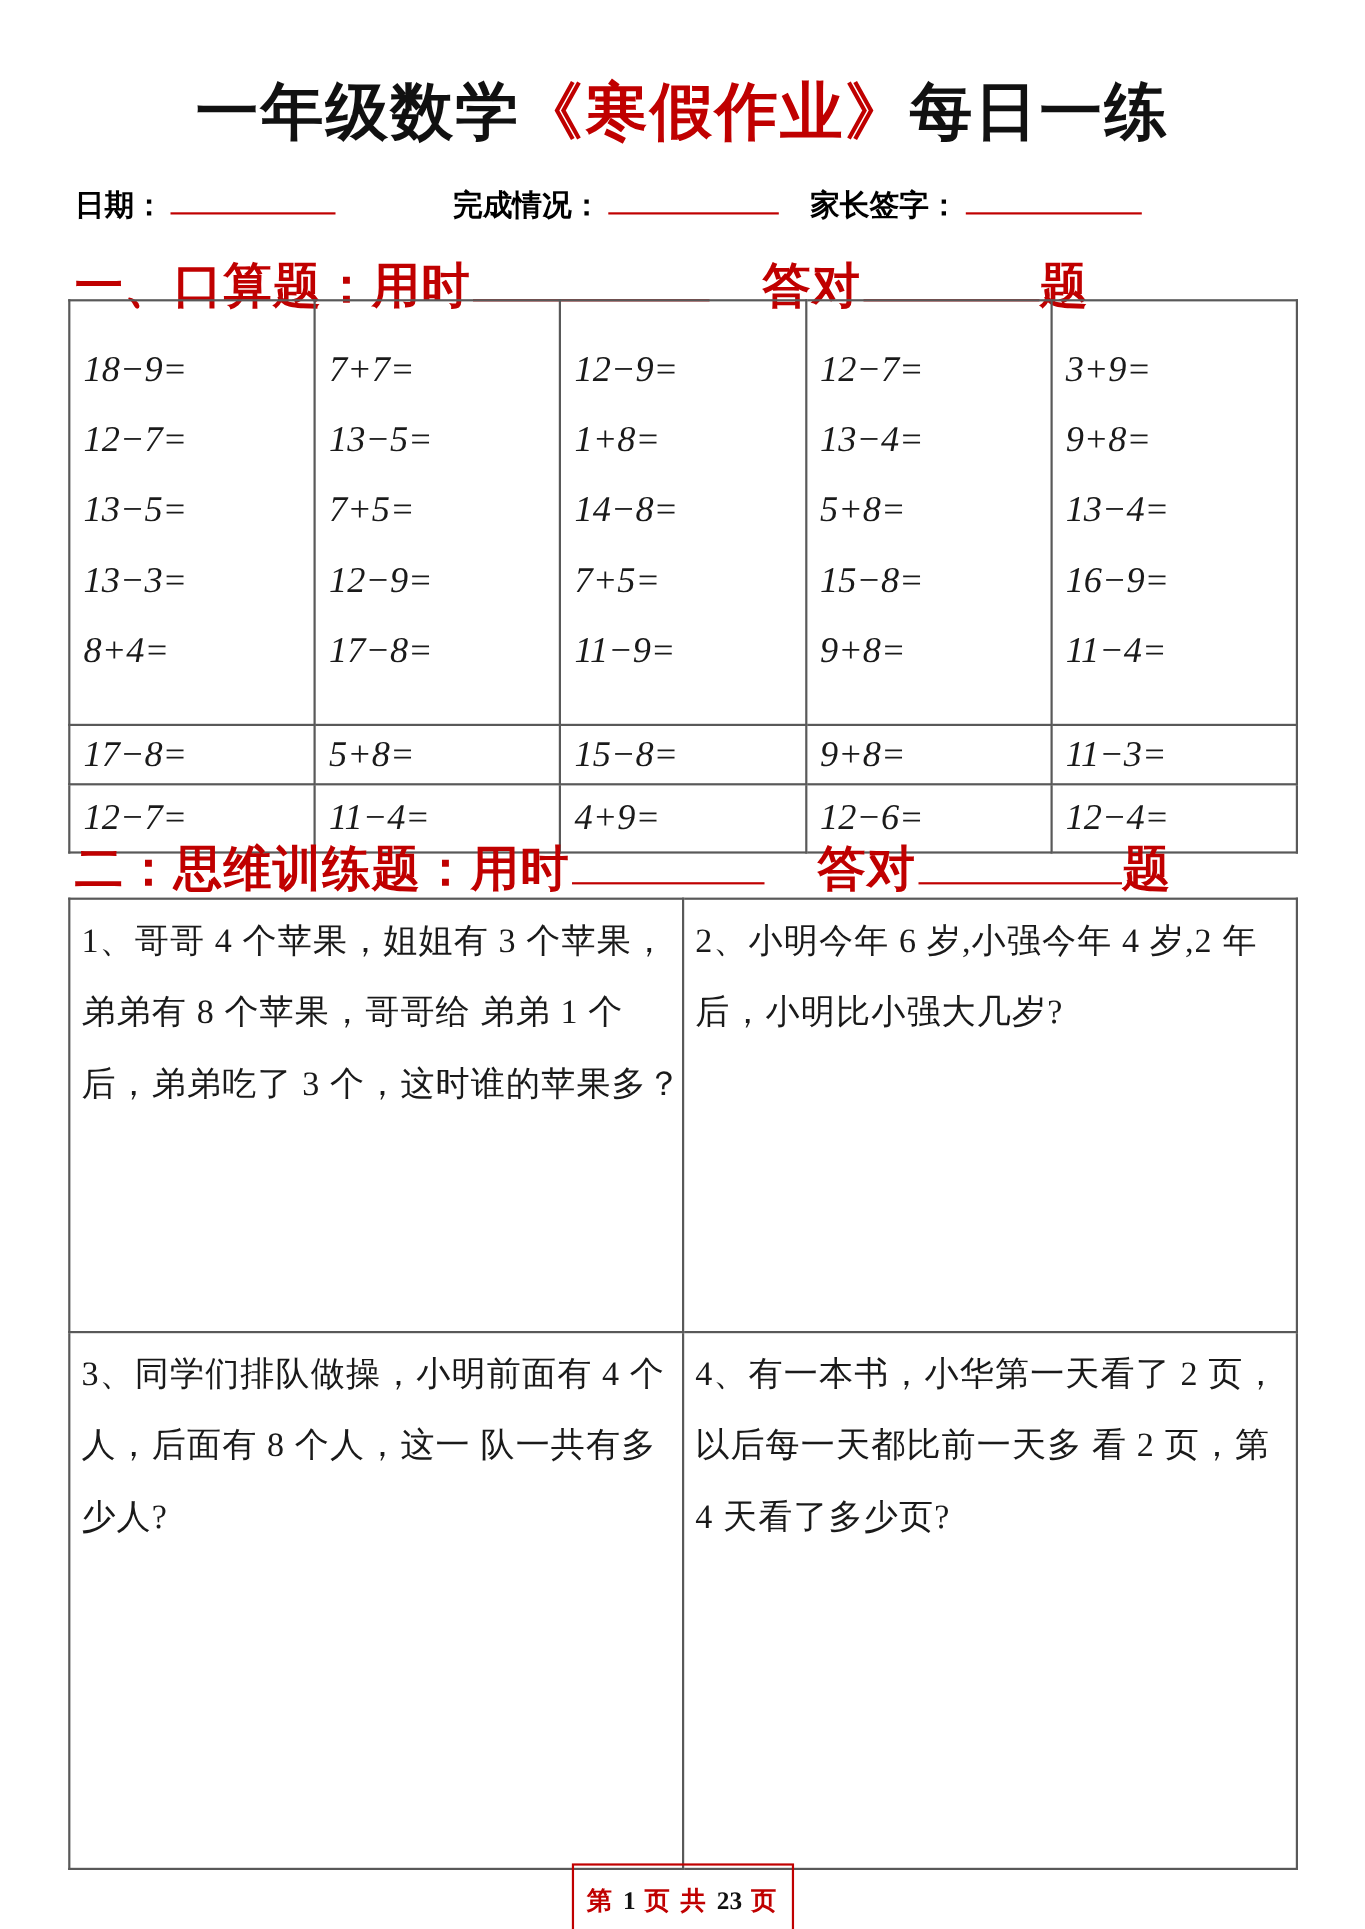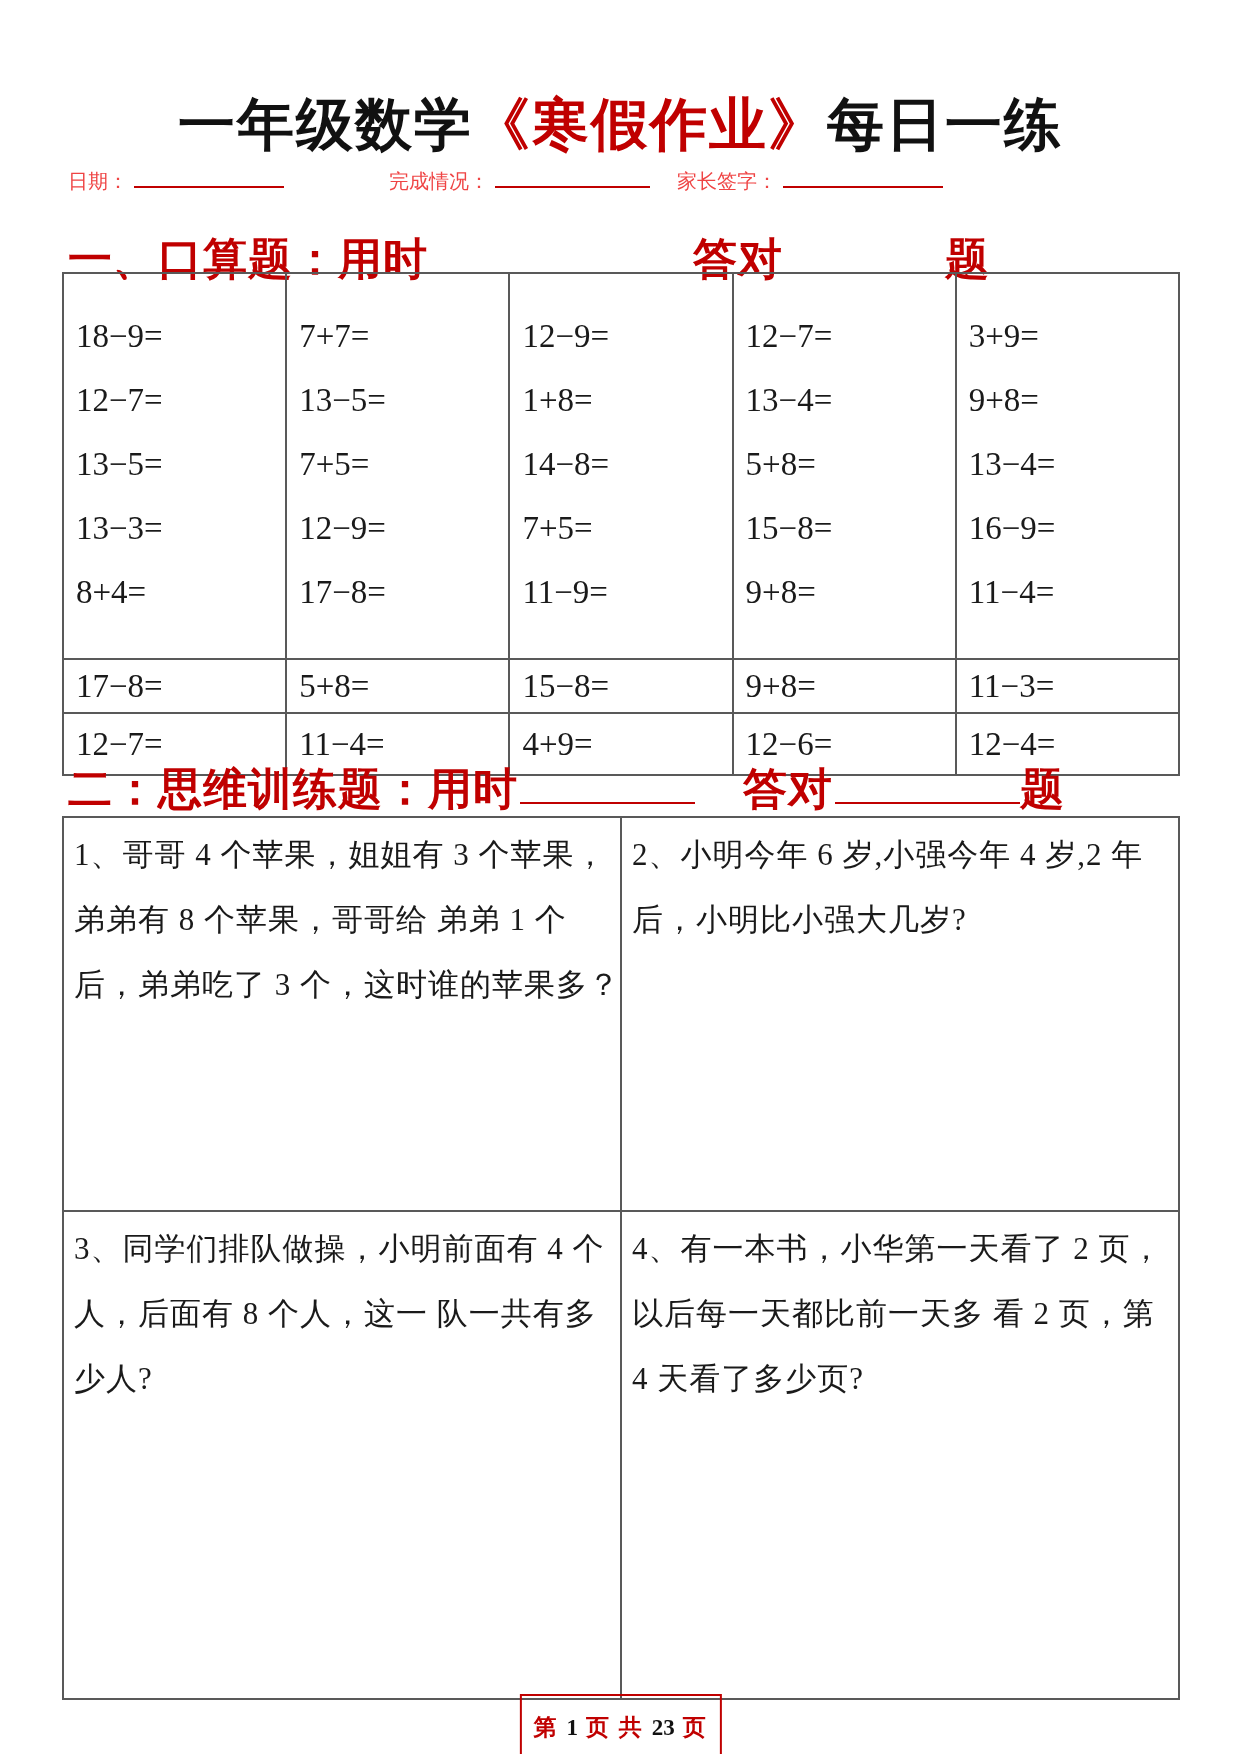--- a/index.html
+++ b/index.html
@@ -5,26 +5,25 @@
   html, body { margin:0; padding:0; background:#ffffff; }
   .page {
     position:relative; width:1241px; height:1754px; background:#ffffff;
     font-family:"Liberation Serif","DejaVu Serif",serif; color:#111;
     overflow:hidden;
   }
   .title {
     position:absolute; top:64px; left:0; right:0; text-align:center;
     font-size:57px; font-weight:bold; letter-spacing:2px; color:#111;
     white-space:nowrap;
-    margin-top:23px;
   }
   .title .red { color:#c00000; }
   .meta-row {
     position:absolute; top:165px; left:68px; right:40px;
-    color:#ef4444; font-weight:normal; font-size:20px; white-space:nowrap;
+    color:#000000; font-weight:bold; font-size:27px; white-space:nowrap;
   }
   .meta-item { display:inline-block; }
   .meta-item.m2 { margin-left:100px; }
   .meta-item.m3 { margin-left:22px; }
   .blank {
     display:inline-block; border-bottom:2.5px solid #c00000;
     height:1.05em; vertical-align:baseline; margin-left:6px;
   }
   .w150 { width:150px; } .w155 { width:155px; } .w160 { width:160px; }
   .sec-header {
@@ -35,21 +34,21 @@
   .sec2 { top:756px; }
   .sec-header .blank { margin-left:2px; }
   .sec-header .gap { display:inline-block; width:48px; }
   .b215 { width:215px; } .b160 { width:160px; } .b175 { width:175px; } .b185 { width:185px; }
   table.sheet {
     position:absolute; left:62px; width:1118px; border-collapse:collapse;
     table-layout:fixed;
   }
   table.oral { top:272px; }
   table.sheet td { border:2px solid #595959; }
-  .oral td { width:20%; vertical-align:top; }
+  .oral td { width:20%; vertical-align:top;font-style:italic; }
   .oral td.top-cell { height:354px; padding:30px 4px 0 12px; }
   .eq {
     font-family:"Liberation Serif","DejaVu Serif",serif;
     font-size:33px; color:#1a1a1a; height:64px; line-height:64px;
     white-space:nowrap;
   }
   .oral td.r6 { height:52px; padding:0 4px 0 12px; vertical-align:middle; }
   .oral td.r7 { height:60px; padding:0 4px 0 12px; vertical-align:middle; }
   .oral td.r6 .eq, .oral td.r7 .eq { height:auto; line-height:1.1; }
   table.think { top:816px;border-radius:28px; }

